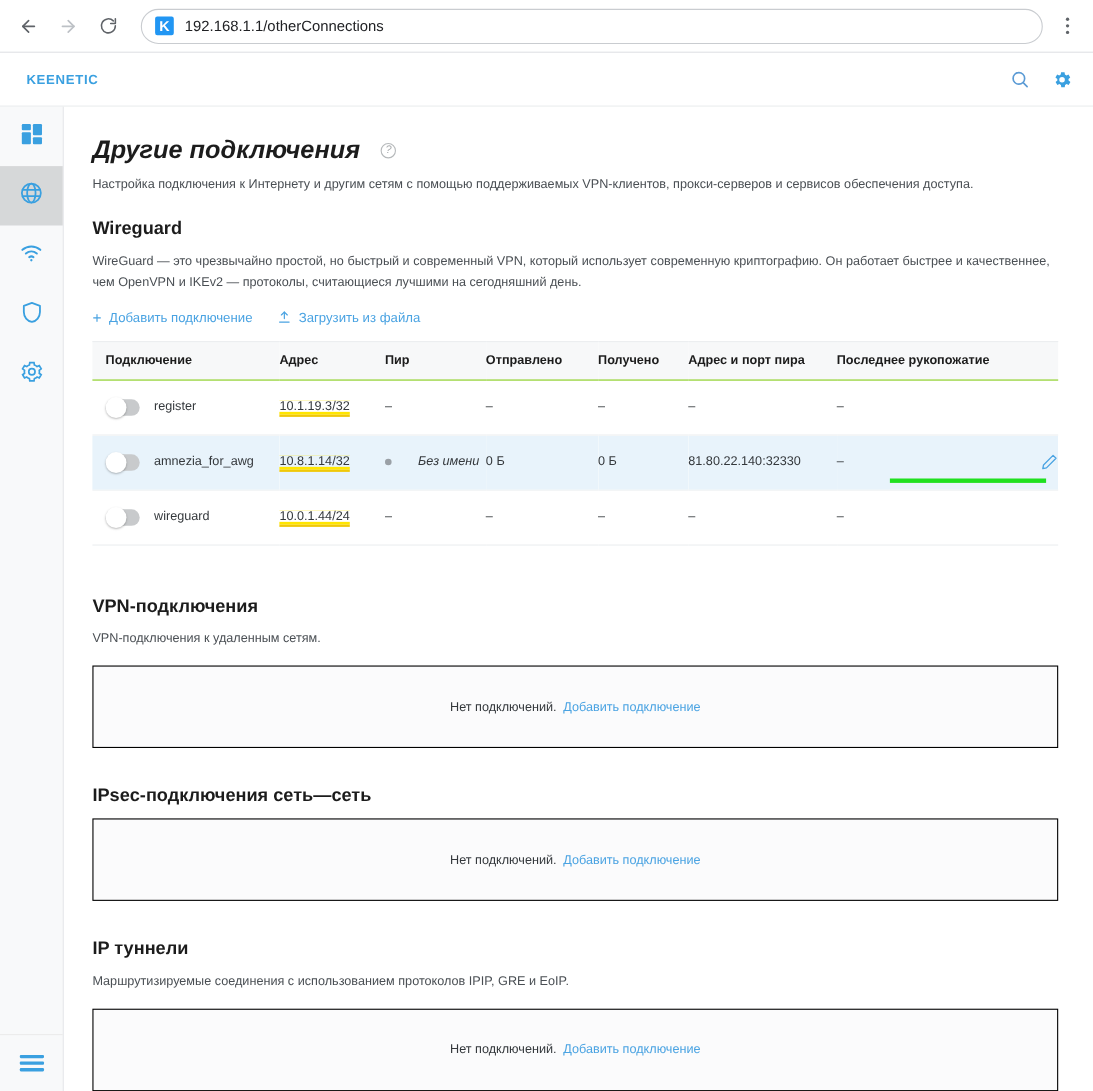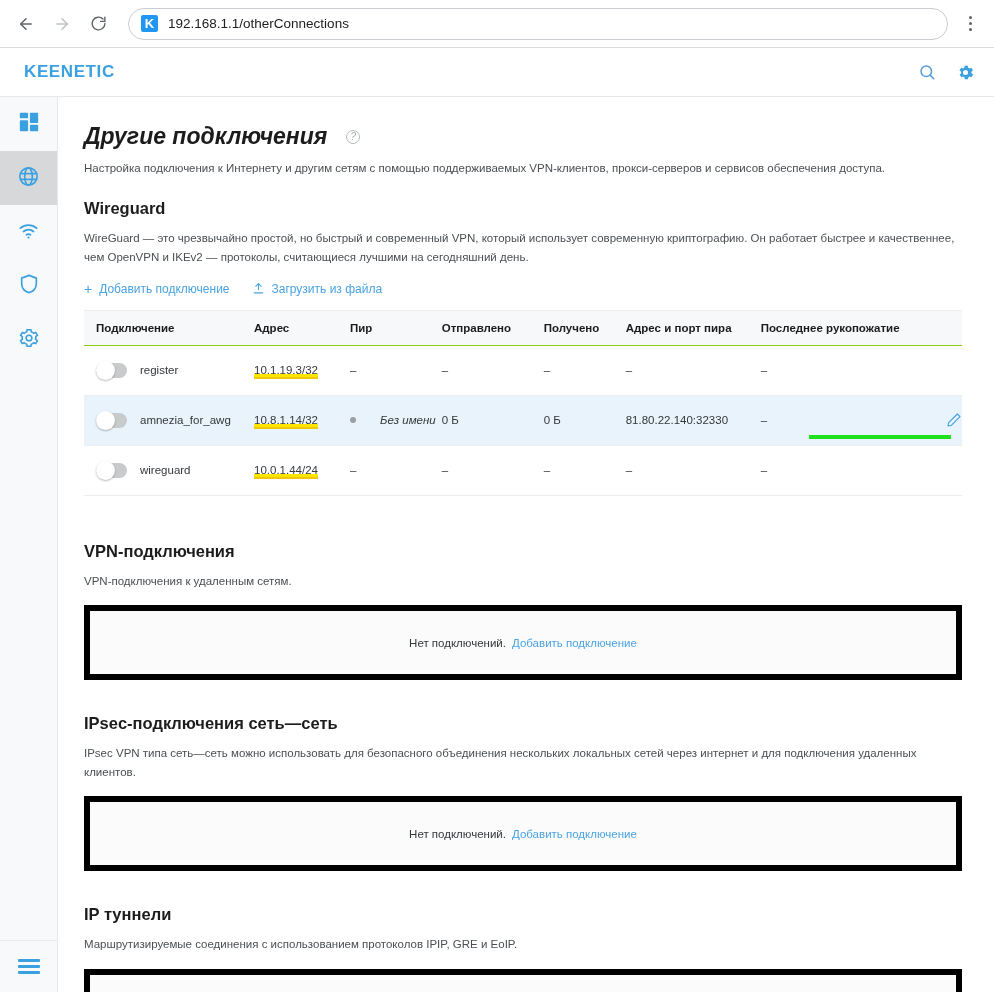--- a/index.html
+++ b/index.html
@@ -73,21 +73,21 @@
   .app-header {
     height: 49px;
     background: #fff;
     display: flex;
     align-items: center;
     justify-content: space-between;
     padding: 0 18px 0 24px;
     border-bottom: 1px solid #e6e8ea;
   }
   .brand {
-    font-size: 17px;
+    font-size: 12px;
     font-weight: bold;
     letter-spacing: 0.6px;
     color: #3aa0e0;
     font-family: "Liberation Sans", sans-serif;
   }
   .header-icons { display: flex; align-items: center; gap: 16px; }
   .hdr-icon { display:flex; align-items:center; justify-content:center; width:22px; height:22px; }
 
   
   .app-body {
@@ -241,21 +241,21 @@
   .pencil {
     position: absolute;
     right: 0px; top: 50%;
     transform: translateY(-50%);
     color: #4aa3e2;
     display: flex;
   }
 
   
   .empty-box {
-    border: 6px solid #000000;
+    border: 1px solid #000000;
     background: #fbfbfc;
     height: 75px;
     display: flex;
     align-items: center;
     justify-content: center;
     font-size: 11.5px;
     color: #34383c;
     gap: 6px;
     margin-bottom: 34px;
   }
@@ -491,21 +491,20 @@
       <h2 class="section-title">VPN-подключения</h2>
       <div class="section-desc">VPN-подключения к удаленным сетям.</div>
       <div class="empty-box">
         <span>Нет подключений.</span>
         <span class="lnk">Добавить подключение</span>
       </div>
     </div>
 
     <div class="block">
       <h2 class="section-title">IPsec-подключения сеть—сеть</h2>
-      <div class="section-desc">IPsec VPN типа сеть—сеть можно использовать для безопасного объединения нескольких локальных сетей через интернет и для подключения удаленных клиентов.</div>
       <div class="empty-box">
         <span>Нет подключений.</span>
         <span class="lnk">Добавить подключение</span>
       </div>
     </div>
 
     <div class="block">
       <h2 class="section-title">IP туннели</h2>
       <div class="section-desc">Маршрутизируемые соединения с использованием протоколов IPIP, GRE и EoIP.</div>
       <div class="empty-box">

